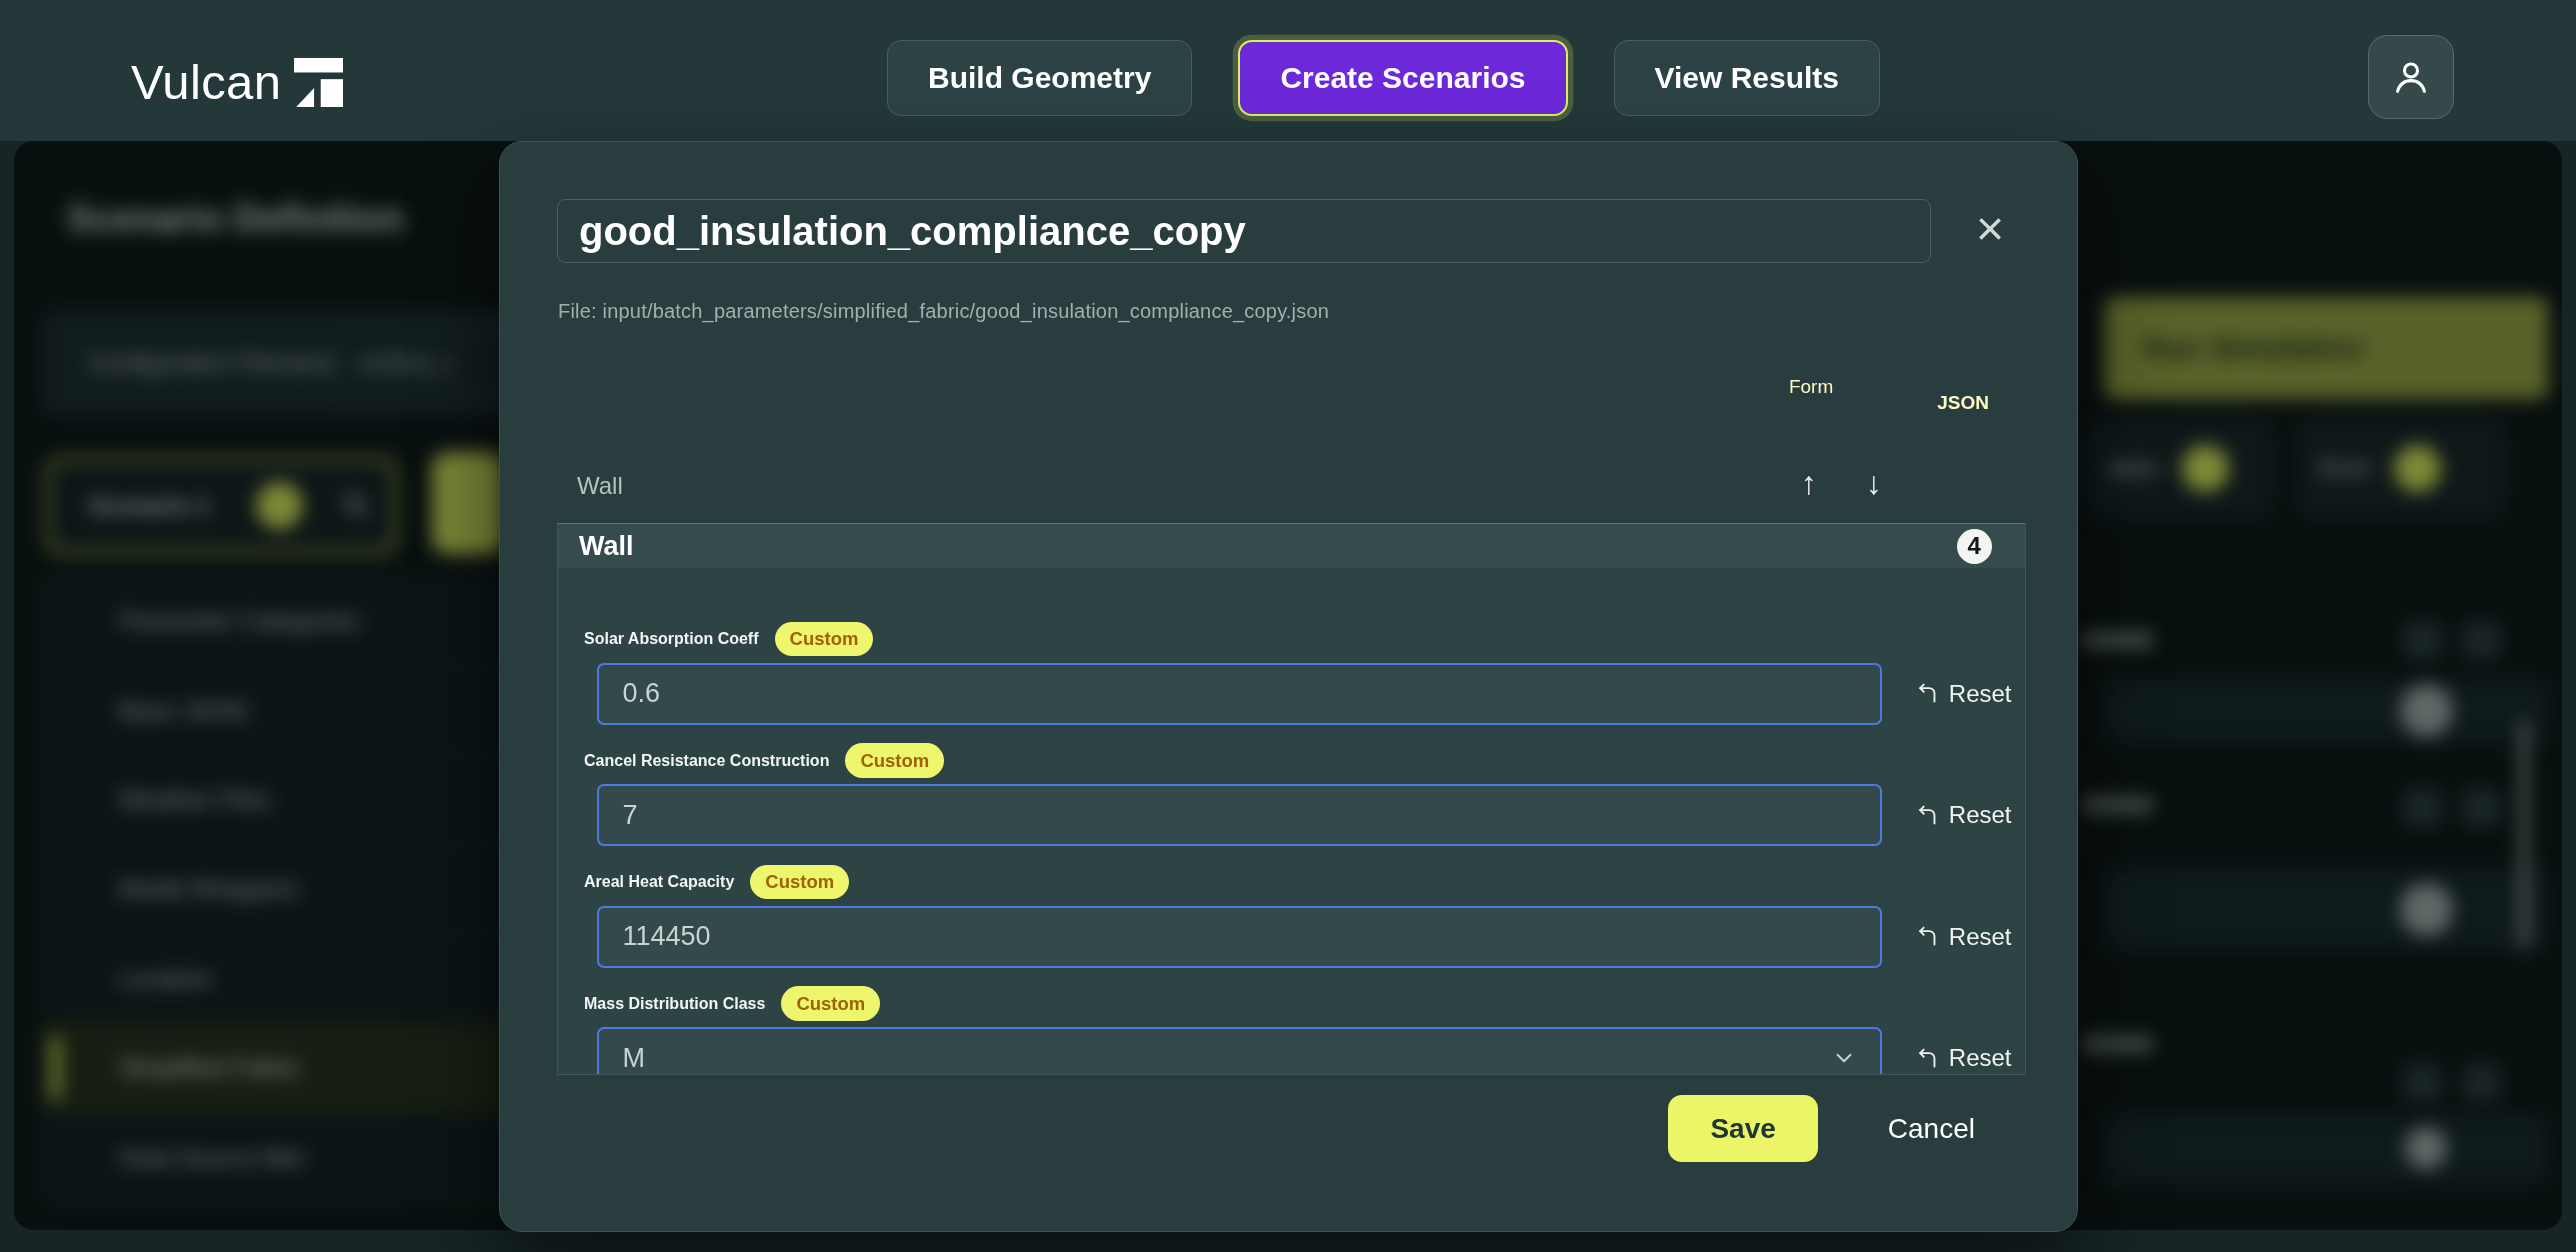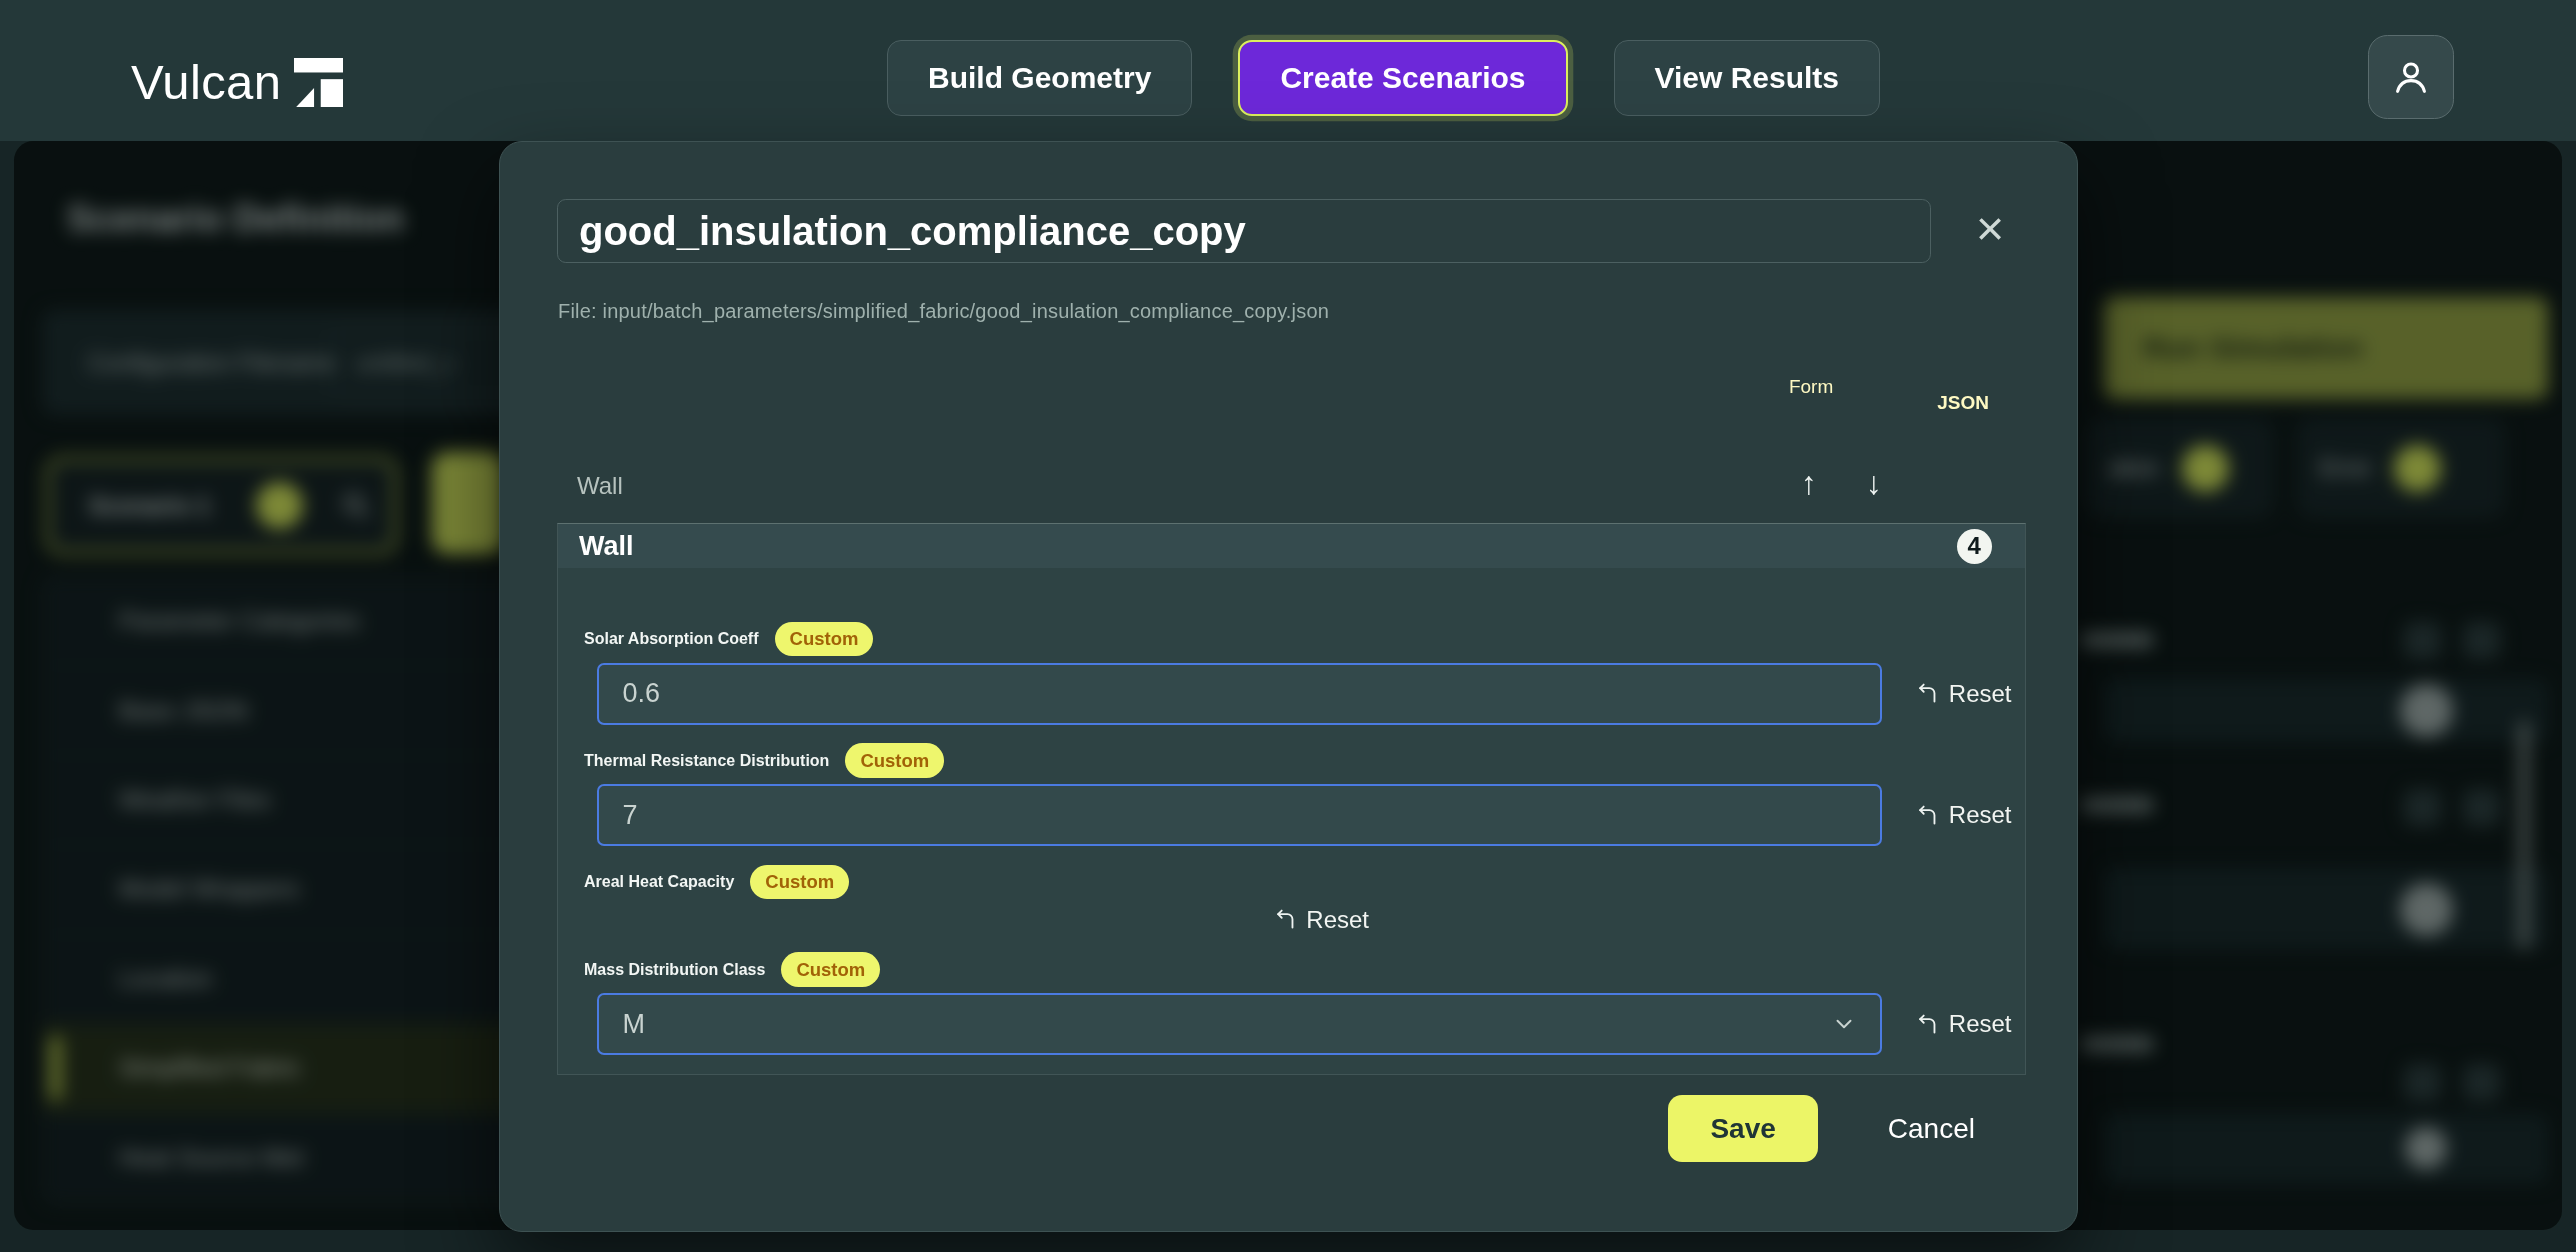--- a/index.html
+++ b/index.html
@@ -229,41 +229,42 @@
                 <path d="M8.5 3.5 5 7l3.5 3.5"></path>
                   <path d="M5 7h9a5 5 0 0 1 5 5v8"></path>
               </svg>
               <span class="reset-label">Reset</span>
             </div>
           </div>
         </div>
 
         <div class="frow">
           <div class="flabel-line">
-            <span class="flabel">Thermal Resistance Distribution</span>
+            <span class="flabel">Cancel Resistance Construction</span>
             <span class="fbadge">Custom</span>
           </div>
           <div class="fctrl-line">
             <input class="finput" type="text" value="7" style="">
             <div class="reset-group">
               <svg viewBox="0 0 24 24" fill="none" stroke="#eef3f1" stroke-width="1.8" stroke-linecap="round" stroke-linejoin="round">
                 <path d="M8.5 3.5 5 7l3.5 3.5"></path>
                   <path d="M5 7h9a5 5 0 0 1 5 5v8"></path>
               </svg>
               <span class="reset-label">Reset</span>
             </div>
           </div>
         </div>
 
         <div class="frow">
           <div class="flabel-line">
             <span class="flabel">Areal Heat Capacity</span>
             <span class="fbadge">Custom</span>
           </div>
           <div class="fctrl-line">
+            <input class="finput" type="text" value="114450" style="">
             <div class="reset-group">
               <svg viewBox="0 0 24 24" fill="none" stroke="#eef3f1" stroke-width="1.8" stroke-linecap="round" stroke-linejoin="round">
                 <path d="M8.5 3.5 5 7l3.5 3.5"></path>
                   <path d="M5 7h9a5 5 0 0 1 5 5v8"></path>
               </svg>
               <span class="reset-label">Reset</span>
             </div>
           </div>
         </div>
 

